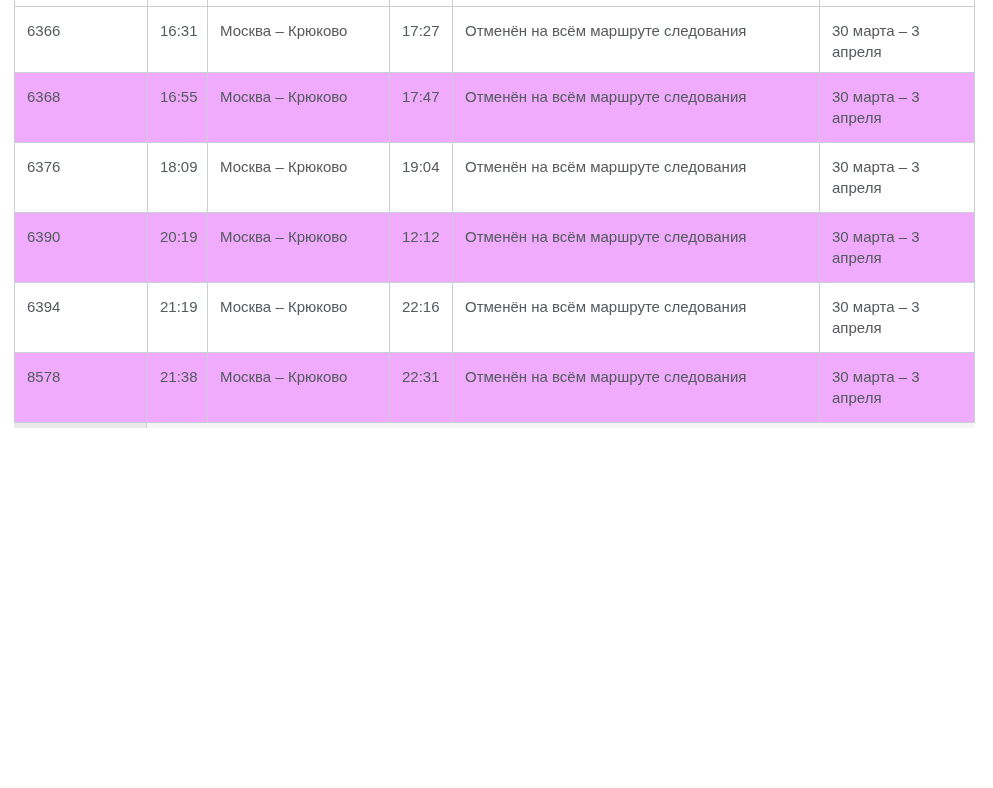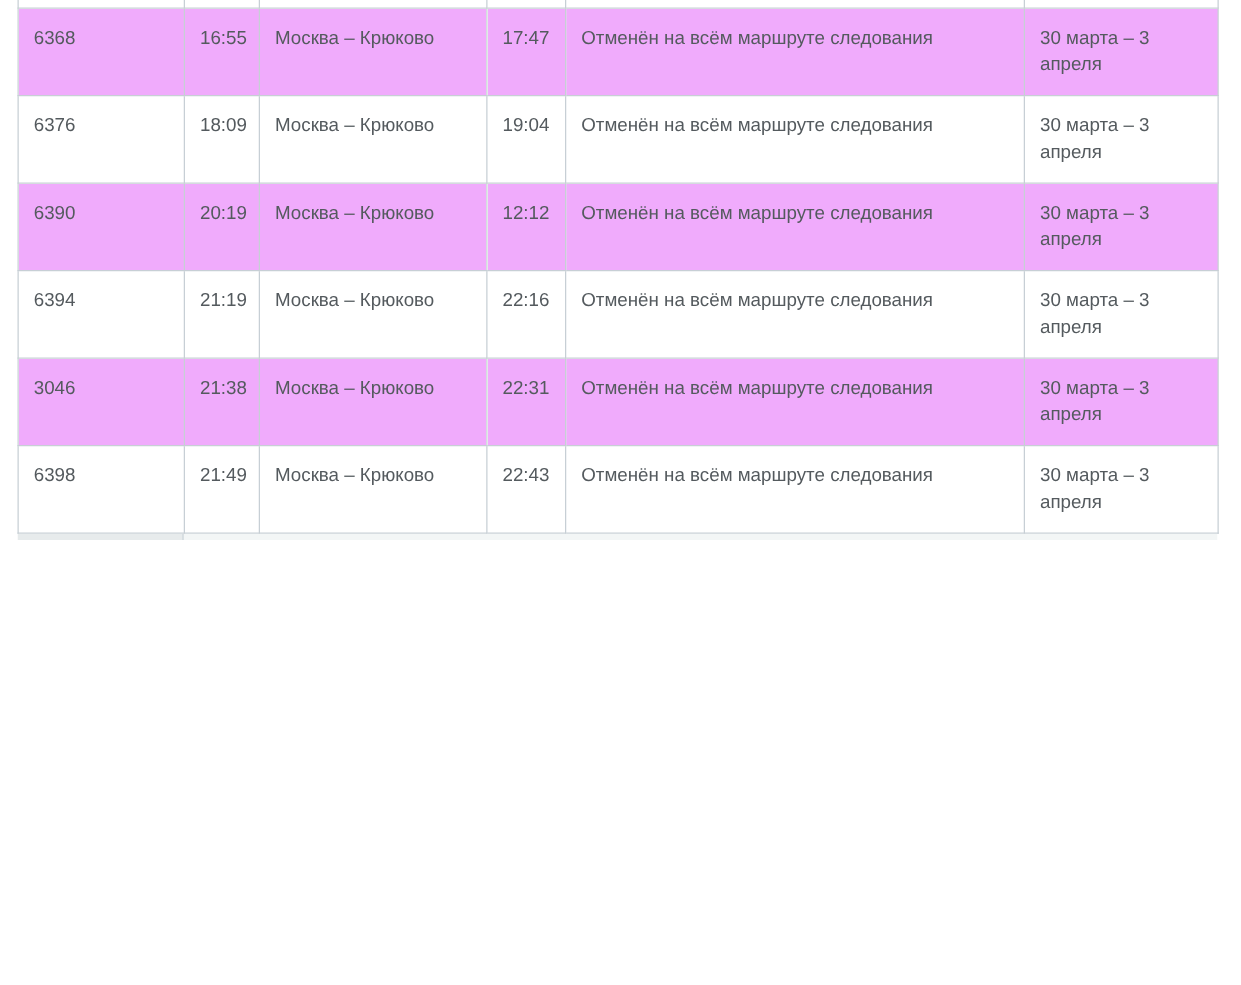--- a/index.html
+++ b/index.html
@@ -78,20 +78,28 @@
     </colgroup>
     <tbody id="schedule-body">
       <tr class="partial-top">
         <td></td>
         <td></td>
         <td></td>
         <td></td>
         <td></td>
         <td></td>
       </tr>
+    <tr class="data-row first">
+    <td>6366</td>
+    <td>16:31</td>
+    <td>Москва – Крюково</td>
+    <td>17:27</td>
+    <td>Отменён на всём маршруте следования</td>
+    <td>30 марта – 3 апреля</td>
+  </tr>
         <tr class="data-row stripe">
     <td>6368</td>
     <td>16:55</td>
     <td>Москва – Крюково</td>
     <td>17:47</td>
     <td>Отменён на всём маршруте следования</td>
     <td>30 марта – 3 апреля</td>
   </tr>
         <tr class="data-row">
     <td>6376</td>
@@ -111,32 +119,24 @@
   </tr>
         <tr class="data-row">
     <td>6394</td>
     <td>21:19</td>
     <td>Москва – Крюково</td>
     <td>22:16</td>
     <td>Отменён на всём маршруте следования</td>
     <td>30 марта – 3 апреля</td>
   </tr>
         <tr class="data-row stripe">
-    <td>3046</td>
+    <td>8578</td>
     <td>21:38</td>
     <td>Москва – Крюково</td>
     <td>22:31</td>
-    <td>Отменён на всём маршруте следования</td>
-    <td>30 марта – 3 апреля</td>
-  </tr>
-        <tr class="data-row">
-    <td>6398</td>
-    <td>21:49</td>
-    <td>Москва – Крюково</td>
-    <td>22:43</td>
     <td>Отменён на всём маршруте следования</td>
     <td>30 марта – 3 апреля</td>
   </tr>
       </tbody>
   </table>
   <div class="bottom-strip">
     <div class="strip-cell-first"></div>
     <div class="strip-rest"></div>
   </div>
 </div>

